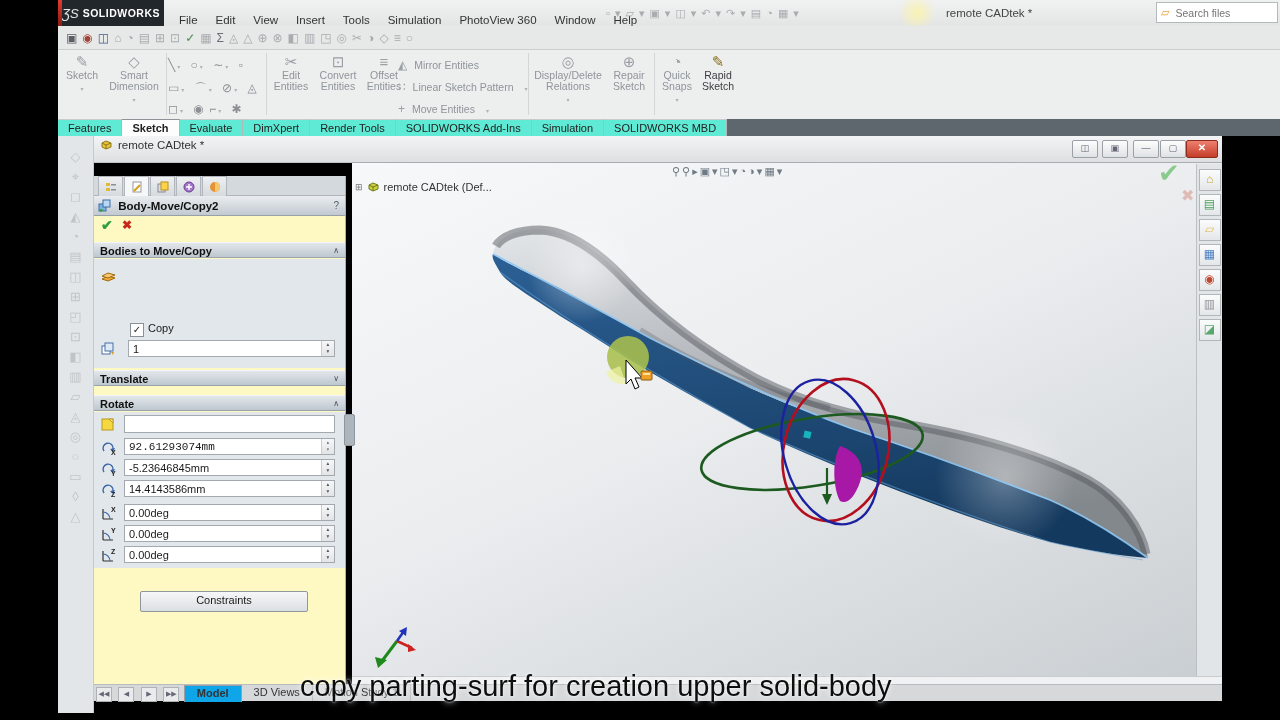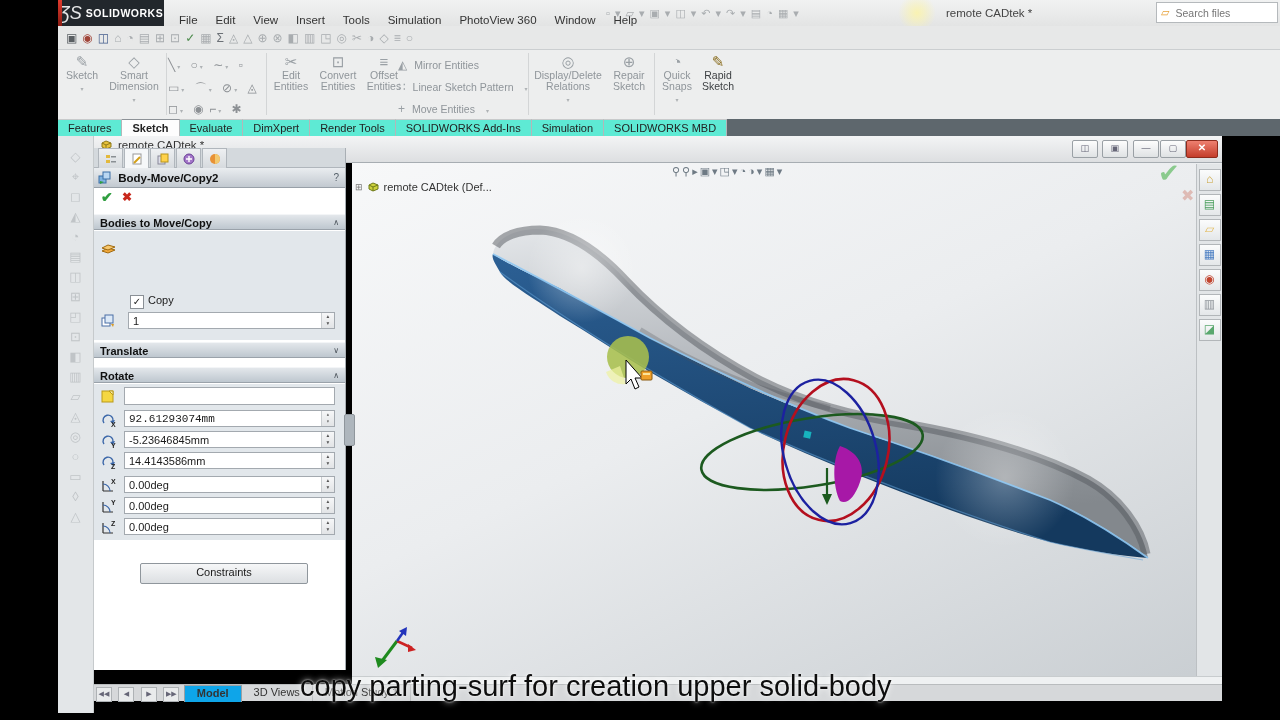--- a/index.html
+++ b/index.html
@@ -4,21 +4,21 @@
 <style>
   html,body{margin:0;padding:0;background:#000;}
   .screen{position:relative;width:1280px;height:720px;background:#000;overflow:hidden;
           font-family:"Liberation Sans",sans-serif;}
   .abs{position:absolute;}
 
   
   .menubar{left:58px;top:0;width:1222px;height:26px;background:linear-gradient(#f1f2f2,#e3e4e4);border-bottom:1px solid #cfd0d1;}
   .logo{position:absolute;left:0;top:0;width:106px;height:26px;background:#22272c;color:#fff;display:flex;align-items:center;justify-content:center;gap:4px;}
   .logo-red{position:absolute;left:0;top:0;width:4px;height:26px;background:linear-gradient(#e03a2d,#8c1d14);}
-  .logo-mark{font-size:18px;font-style:italic;color:#e6e7e8;}
+  .logo-mark{font-size:13px;font-style:italic;color:#e6e7e8;}
   .logo-name{font-size:10.5px;font-weight:bold;letter-spacing:.5px;}
   .menus{position:absolute;left:112px;top:0;height:26px;white-space:nowrap;margin-top:7px;}
   .menu-item{display:inline-block;font-size:11.5px;color:#333;padding:0 9px;line-height:26px;}
   .qa{position:absolute;left:548px;top:0;line-height:26px;font-size:11px;color:#a9adb0;letter-spacing:3px;white-space:nowrap;}
   .qa span{margin-right:2px;}
   .glow{position:absolute;left:840px;top:-6px;width:38px;height:38px;border-radius:50%;
         background:radial-gradient(circle,rgba(250,243,175,.95),rgba(250,243,175,0) 70%);}
   .mb-title{position:absolute;left:888px;top:0;line-height:26px;font-size:11.5px;color:#444;}
   .searchbox{position:absolute;right:2px;top:2px;width:112px;height:19px;background:#fff;border:1px solid #b5b9bc;
              display:flex;align-items:center;gap:4px;padding:0 4px;}
@@ -56,21 +56,21 @@
   .leftstrip span{display:block;font-size:13px;color:#c0c4c7;margin:5px 0;line-height:15px;}
 
   
   .docbar{left:94px;top:136px;width:1128px;height:26px;background:linear-gradient(#f3f4f5,#dddfe1);border-bottom:1px solid #c2c5c8;}
   .dtab{position:absolute;left:6px;top:3px;display:flex;align-items:center;gap:5px;font-size:11.5px;color:#333;}
   .winbtn{position:absolute;top:4px;width:24px;height:16px;border:1px solid #9aa0a5;border-radius:2px;
           background:linear-gradient(#fdfdfd,#dfe2e4);text-align:center;line-height:14px;font-size:9px;color:#667;}
   .winbtn.close{width:30px;background:linear-gradient(#ee8070,#c43d2b);border-color:#8d2b1d;color:#fff;font-weight:bold;font-size:10px;}
 
   
-  .pm{left:94px;top:148px;width:252px;height:522px;background:#ffffff;border-right:1px solid #a9afb4;box-sizing:border-box;}
+  .pm{left:94px;top:176px;width:252px;height:522px;background:#fef9c3;border-right:1px solid #a9afb4;box-sizing:border-box;}
   .pm-tabs{position:absolute;left:0;top:0;width:100%;height:20px;background:#d4d9dd;border-bottom:1px solid #b0b6bc;display:flex;gap:1px;padding-left:4px;box-sizing:border-box;}
   .pm-tab{width:23px;height:19px;border:1px solid #b0b6bc;border-bottom:none;background:linear-gradient(#eef0f2,#d6dade);display:flex;align-items:center;justify-content:center;}
   .pm-tab.active{background:#f5f7f9;}
   .pm-header{position:absolute;left:0;top:20px;width:100%;height:20px;background:linear-gradient(#eaedf0,#c2c9d0);
              border-bottom:1px solid #98a0a8;font-size:11.5px;font-weight:bold;color:#101010;line-height:20px;box-sizing:border-box;padding-left:4px;}
   .pm-header .help{float:right;margin-right:6px;font-weight:normal;color:#55606a;font-size:10px;}
   .pm-header svg{vertical-align:-3px;margin-right:3px;}
   .okrow{position:absolute;left:0;top:40px;width:100%;height:22px;}
   .ok{position:absolute;left:7px;top:1px;font-size:14px;color:#2f9e3f;font-weight:bold;}
   .cancel{position:absolute;left:28px;top:2px;font-size:12px;color:#c8281c;font-weight:bold;}

